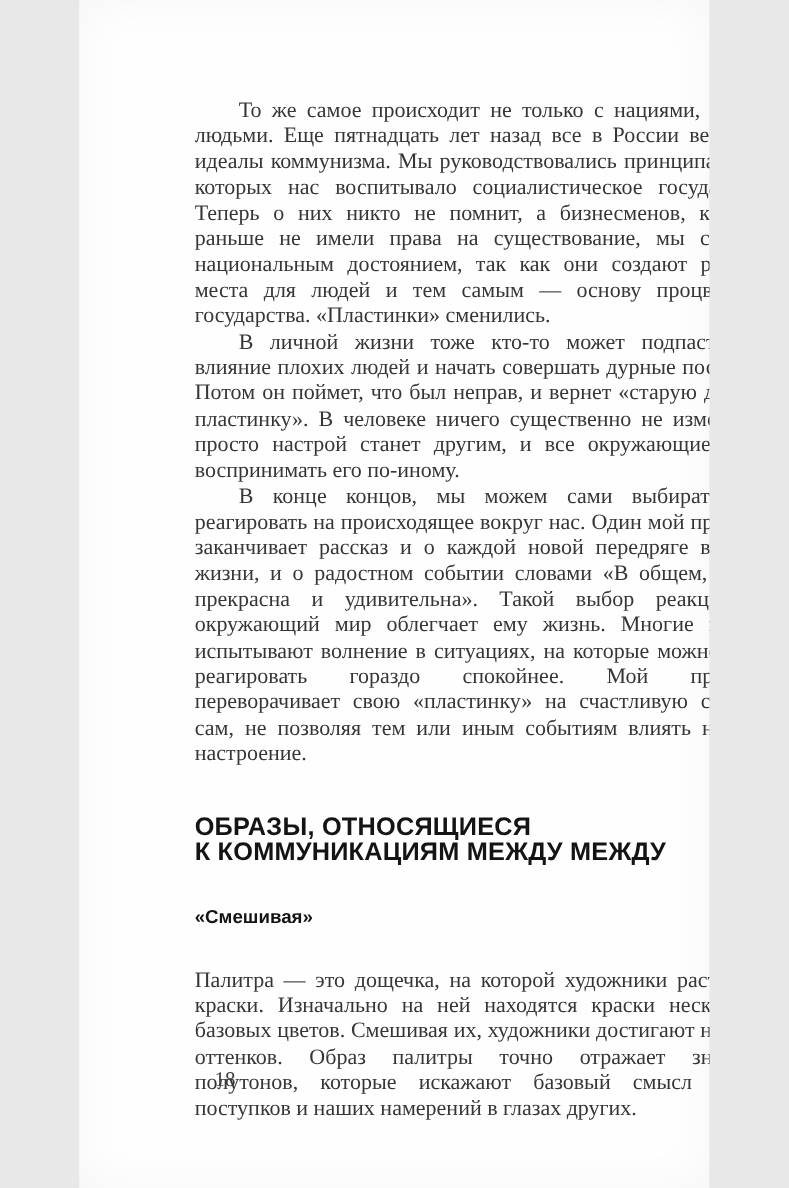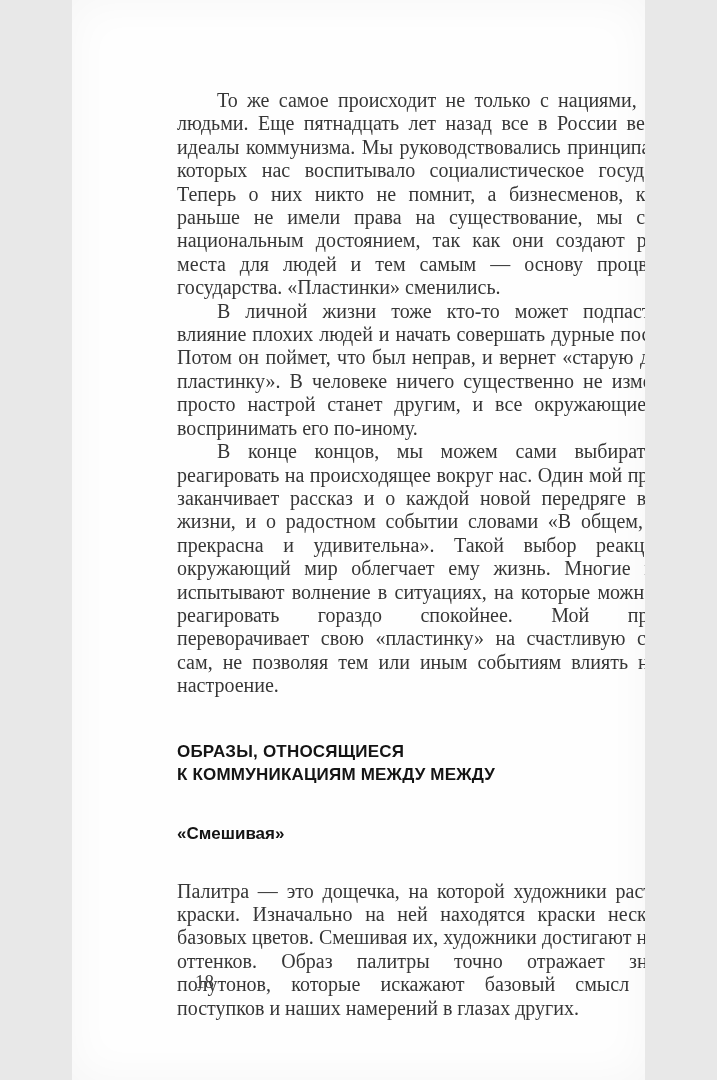--- a/index.html
+++ b/index.html
@@ -29,21 +29,21 @@
     line-height: 23.4px;
     color: #363636;
     text-align: justify;
     text-indent: 40px;
     hyphens: auto;
   }
   .section-heading {
     margin: 42px 0 0 0;
     font-family: "Liberation Sans", "DejaVu Sans", sans-serif;
     font-weight: bold;
-    font-size: 17px;
+    font-size: 23px;
     line-height: 23px;
     letter-spacing: 0.2px;
     color: #141414;
   }
   .section-heading .hline {
     display: block;
   }
   .subheading {
     margin: 38px 0 0 0;
     font-family: "Liberation Sans", "DejaVu Sans", sans-serif;

